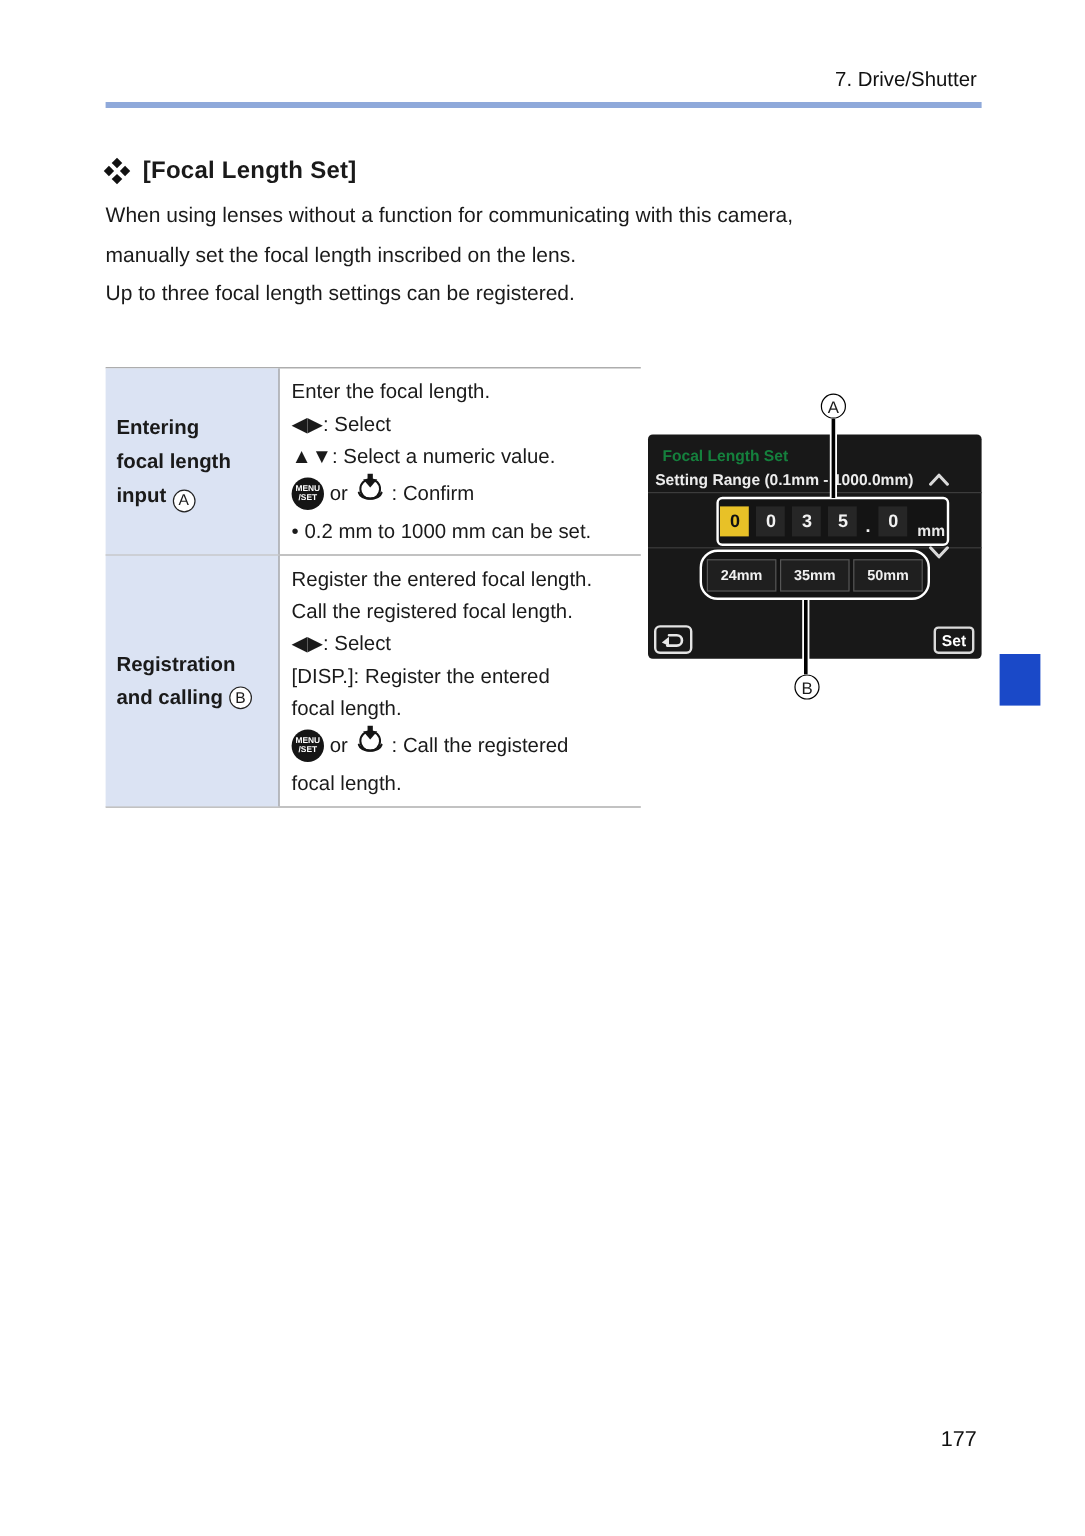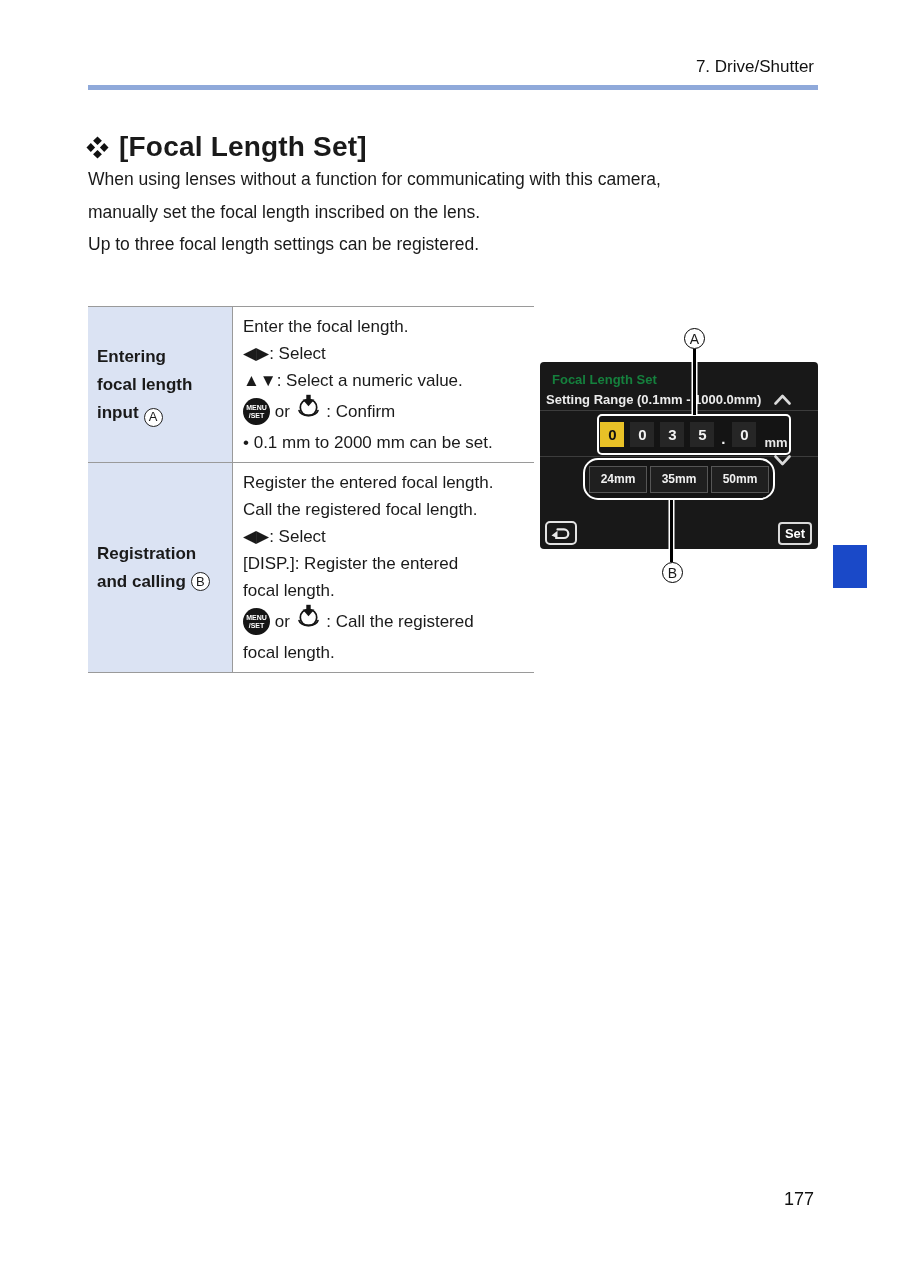--- a/index.html
+++ b/index.html
@@ -6,21 +6,21 @@
   html,body { background:#ffffff; }
   body { width:904px; height:1280px; font-family:"Liberation Sans", sans-serif; color:#1a1a1a; }
   .page { position:relative; width:900px; height:1280px; background:#fff; overflow:hidden; }
 
   
   .chapter { position:absolute; top:57px; right:86px; font-size:17px; color:#111; }
   .rule { position:absolute; top:85px; left:88px; width:730px; height:5px; background:#8fa9da; }
 
   
   .heading { position:absolute; top:131px; left:86px; display:flex; align-items:center; gap:10px; }
-  .heading .title { font-size:28px; font-weight:bold; letter-spacing:0.2px; }
+  .heading .title { font-size:20px; font-weight:bold; letter-spacing:0.2px; }
 
   
   .intro { position:absolute; top:163px; left:88px; width:740px; font-size:17.5px; line-height:32.5px; }
 
   
   .man-table { position:absolute; top:306px; left:88px; width:446px; border-top:1px solid #9a9a9a; }
   .man-row { display:flex; border-bottom:1px solid #9a9a9a; }
   .man-label { width:145px; background:#dbe3f3; border-right:1px solid #9a9a9a; padding:8px 0 8px 9px;
                font-weight:bold; font-size:17px; line-height:28px; display:flex; flex-direction:column; justify-content:center; }
   .man-content { flex:1; padding:6px 0 6px 10px; font-size:17px; line-height:27px; }
@@ -103,21 +103,21 @@
         <div class="man-content">
           <div class="man-line"><span>Enter the focal length.</span></div>
           <div class="man-line"><span>◀▶: Select</span></div>
           <div class="man-line"><span>▲▼: Select a numeric value.</span></div>
           <div class="man-line"><span class="menuset"><span>MENU</span><span>/SET</span></span><span> or </span><span class="pressicon"><svg width="27" height="27" viewBox="0 0 27 27">
                 <circle cx="13.5" cy="13.5" r="8.2" fill="none" stroke="#151515" stroke-width="1.7"></circle>
                 <path d="M4 16.5 C6 23 21 23 23 16.5" fill="none" stroke="#151515" stroke-width="1.7" stroke-linecap="round"></path>
                 <rect x="11.3" y="0.8" width="4.4" height="5.4" fill="#151515"></rect>
                 <path d="M7.6 5.4 L19.4 5.4 L13.5 12.2 Z" fill="#151515"></path>
               </svg></span><span> : Confirm</span></div>
-          <div class="man-line"><span>• 0.1 mm to 2000 mm can be set.</span></div>
+          <div class="man-line"><span>• 0.2 mm to 1000 mm can be set.</span></div>
         </div>
       </div>
       <div class="man-row">
         <div class="man-label">
           <div>Registration</div>
           <div style="display: flex; align-items: center;">and calling<span class="circ">B</span></div>
         </div>
         <div class="man-content">
           <div class="man-line"><span>Register the entered focal length.</span></div>
           <div class="man-line"><span>Call the registered focal length.</span></div>

